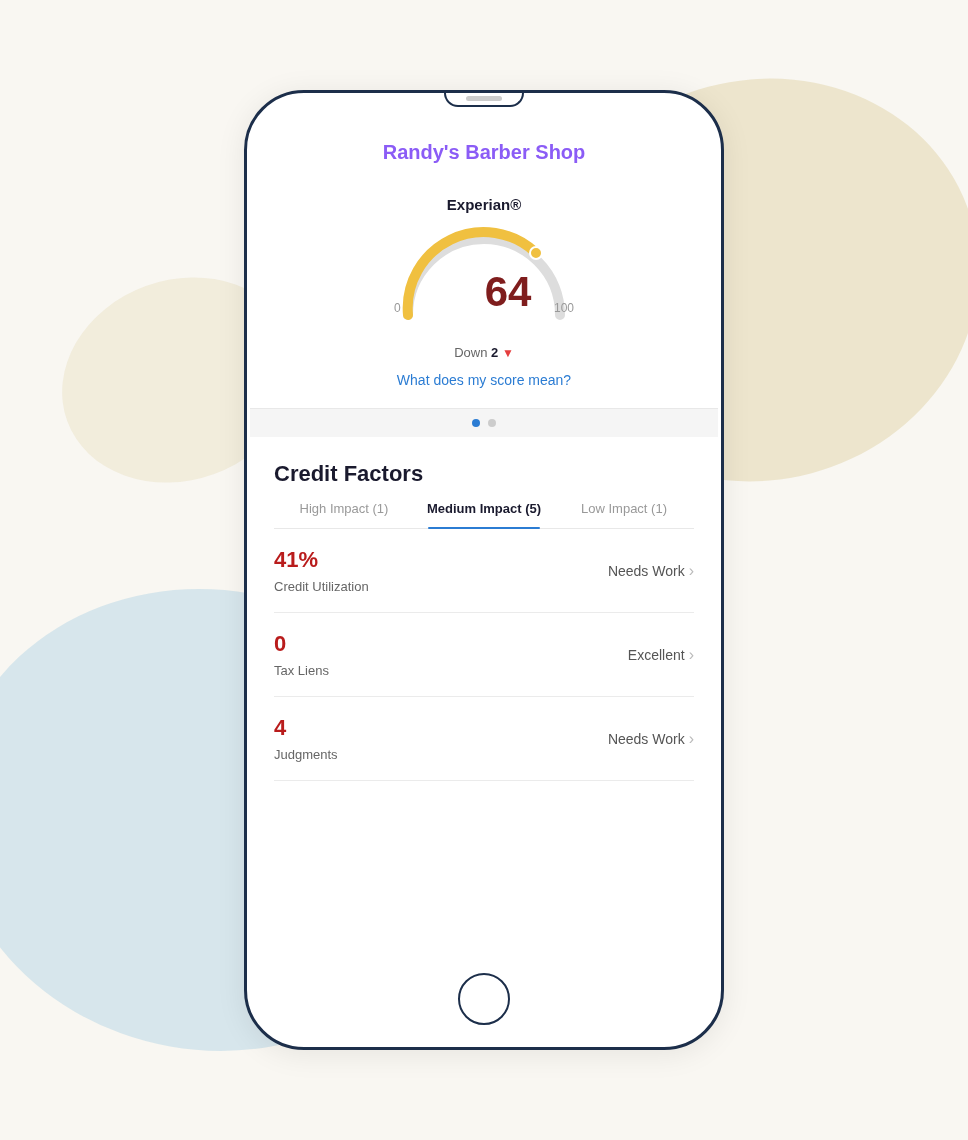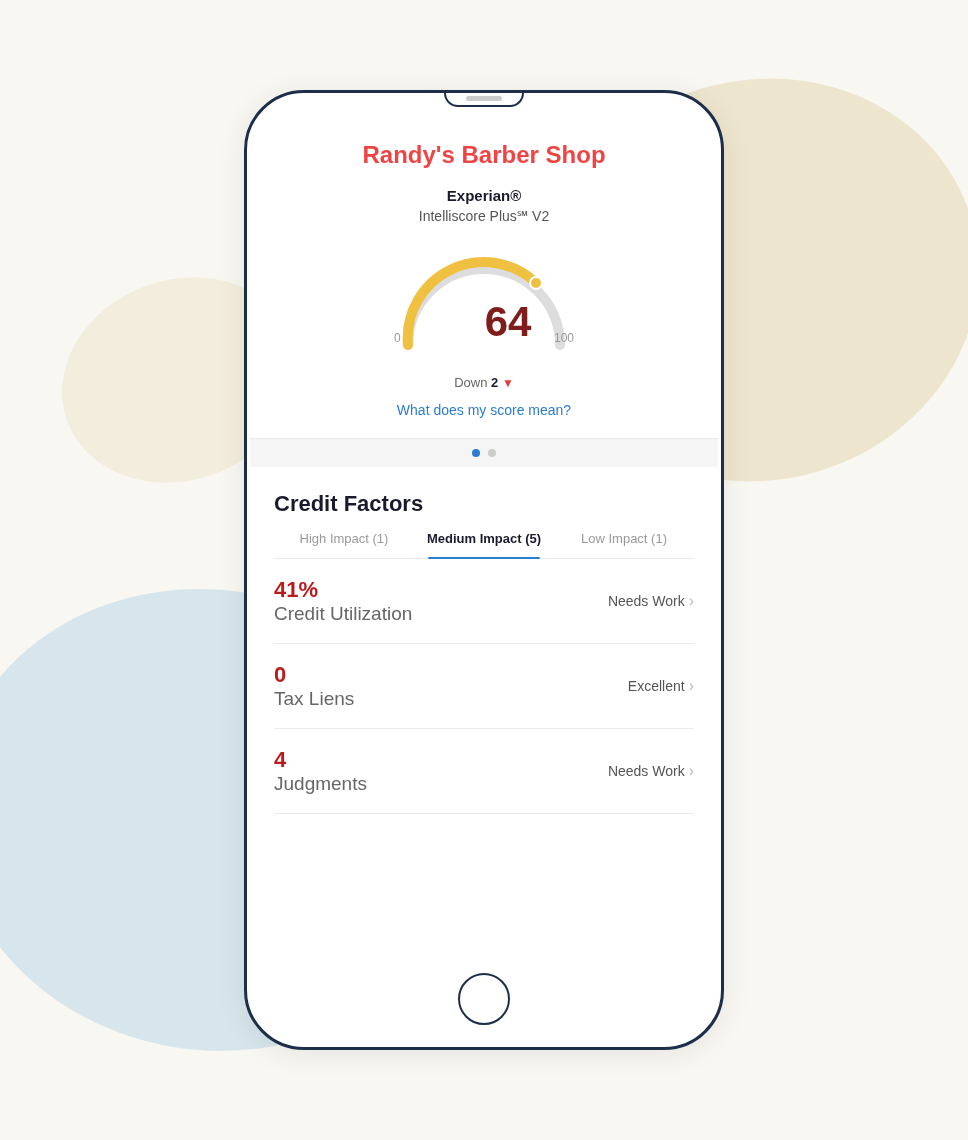--- a/index.html
+++ b/index.html
@@ -134,24 +134,24 @@
     }
 
     
     .score-card {
       padding: 30px 28px 20px;
       text-align: center;
       background: #fff;
     }
 
     .business-name {
-      font-size: 24px;
-      font-weight: 700;
-      color: #ef4444;
-      margin-bottom: 18px;
+      font-size: 20px;
+      font-weight: 700;
+      color: #8b5cf6;
+      margin-bottom: 32px;
     }
 
     .score-provider {
       font-size: 15px;
       font-weight: 700;
       color: #1a1a2e;
       margin-bottom: 2px;
     }
 
     .score-model {
@@ -301,23 +301,23 @@
       justify-content: space-between;
     }
 
     .factor-left .factor-value {
       font-size: 22px;
       font-weight: 700;
       color: #b91c1c;
     }
 
     .factor-left .factor-label {
-      font-size: 19px;
+      font-size: 13px;
       color: #666;
-      margin-top: 0;
+      margin-top: 6px;
     }
 
     .factor-right {
       display: flex;
       align-items: center;
       gap: 4px;
       font-size: 14px;
       color: #555;
       margin-left: 28px;
     }
@@ -361,21 +361,20 @@
 
     <div class="phone-home"></div>
 
     <div class="phone-screen">
 
       <div class="score-card">
 
         <div class="business-name">Randy's Barber Shop</div>
 
         <div class="score-provider">Experian®</div>
-        <div class="score-model">Intelliscore Plus℠ V2</div>
 
         <div class="gauge-container">
           <svg width="200" height="120" viewBox="0 0 200 120">
 
             <path d="M 24 100 A 76 76 0 0 1 176 100" fill="none" stroke="#ddd" stroke-width="10" stroke-linecap="round"></path>
 
             <path d="M 24 100 A 76 76 0 0 1 152 38" fill="none" stroke="#f0c040" stroke-width="10" stroke-linecap="round"></path>
 
             <circle cx="152" cy="38" r="6" fill="#f0c040" stroke="#fff" stroke-width="2"></circle>
           </svg>

